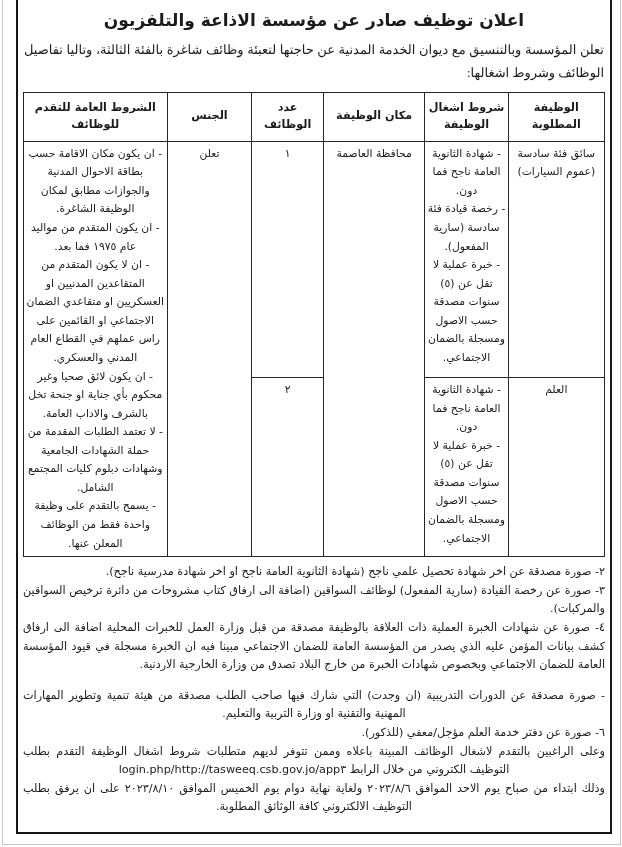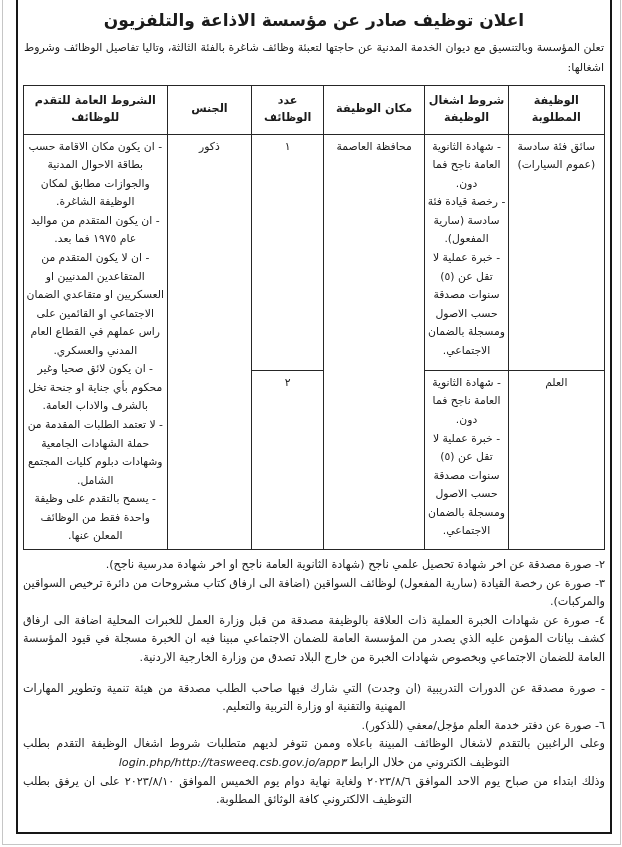--- a/index.html
+++ b/index.html
@@ -28,24 +28,25 @@
     background:#fff;
   }
   .title {
     text-align:center;
     font-weight:bold;
     font-size:17px;
     margin:2px 0 7px 0;
     letter-spacing:-0.2px;
   }
   .intro {
-    font-size:11px;
+    font-size:13px;
     line-height:1.8;
     text-align:justify;
     margin:8px 1px 7px 1px;
+    font-family:Liberation Serif, serif;
   }
   table.jobs {
     width:100%;
     border-collapse:collapse;
     table-layout:fixed;
     font-size:10.8px;
   }
   table.jobs th, table.jobs td {
     border:1.4px solid #262626;
     padding:3px 2px;
@@ -73,21 +74,21 @@
   .docs-heading { text-align:right; }
   .doc-item { text-align:justify; }
   .center-last { text-align:justify; text-align-last:center;margin-top:12px; }
   .apply-para {
     font-size:11.2px;
     line-height:1.66;
     text-align:justify;
     text-align-last:center;
     margin:0;
   }
-  .ltr { direction:ltr; unicode-bidi:bidi-override;font-style:italic; }
+  .ltr { direction:ltr; unicode-bidi:bidi-override; }
 </style>
 </head>
 <body>
 
 <div class="scan-frame"></div>
 
 <div class="ad-box">
 
   <div class="title">اعلان توظيف صادر عن مؤسسة الاذاعة والتلفزيون</div>
 
@@ -113,21 +114,21 @@
       </tr>
     </thead>
     <tbody>
       <tr class="job-row-1">
         <td>سائق فئة سادسة (عموم السيارات)</td>
         <td>- شهادة الثانوية العامة ناجح فما دون.
 - رخصة قيادة فئة سادسة (سارية المفعول).
 - خبرة عملية لا تقل عن (٥) سنوات مصدقة حسب الاصول ومسجلة بالضمان الاجتماعي.</td>
         <td rowspan="2">محافظة العاصمة</td>
         <td>١</td>
-        <td rowspan="2">ذكور</td>
+        <td rowspan="2">تعلن</td>
         <td rowspan="2">- ان يكون مكان الاقامة حسب بطاقة الاحوال المدنية والجوازات مطابق لمكان الوظيفة الشاغرة.
 - ان يكون المتقدم من مواليد عام ١٩٧٥ فما بعد.
 - ان لا يكون المتقدم من المتقاعدين المدنيين او العسكريين او متقاعدي الضمان الاجتماعي او القائمين على راس عملهم في القطاع العام المدني والعسكري.
 - ان يكون لائق صحيا وغير محكوم بأي جناية او جنحة تخل بالشرف والاداب العامة.
 - لا تعتمد الطلبات المقدمة من حملة الشهادات الجامعية وشهادات دبلوم كليات المجتمع الشامل.
 - يسمح بالتقدم على وظيفة واحدة فقط من الوظائف المعلن عنها.</td>
       </tr>
       <tr class="job-row-2">
         <td>العلم</td>
         <td>- شهادة الثانوية العامة ناجح فما دون.

